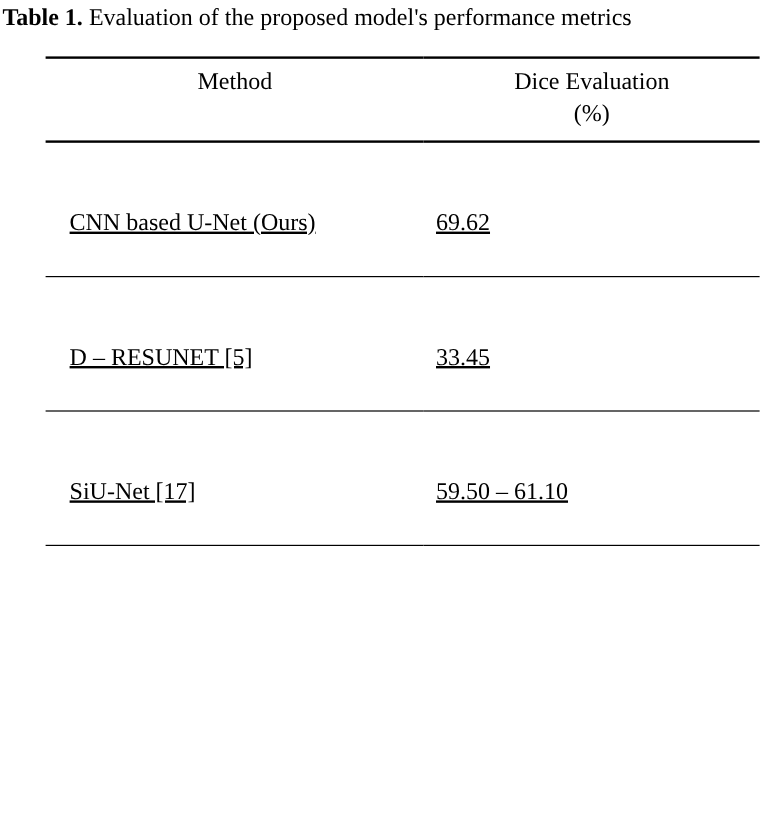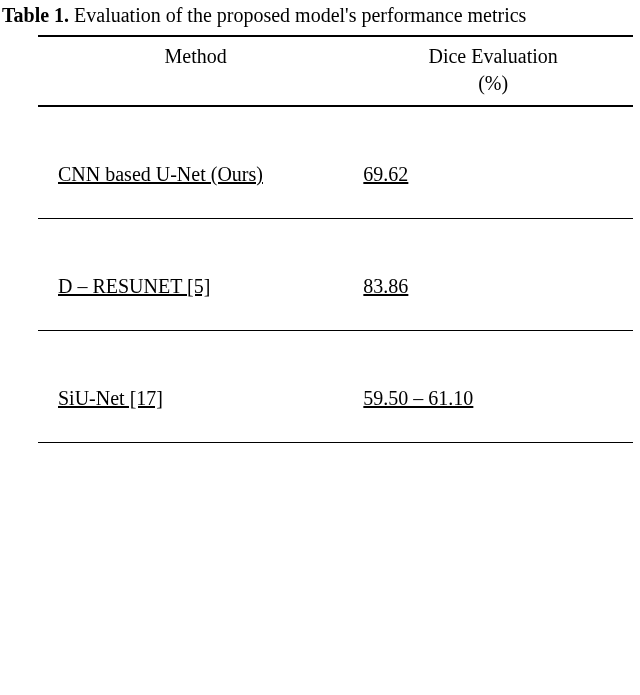--- a/index.html
+++ b/index.html
@@ -11,21 +11,21 @@
       font-family: "Times New Roman", Times, serif;
       font-size: 20px;
       color: #000;
       background: #fff;
       width: 640px;
       height: 695px;
       padding: 0;
     }
     .caption {
       font-size: 20px;
-      padding: 4px 0 8px 2px;
+      padding: 4px 0 20px 2px;
       white-space: nowrap;
       overflow: hidden;
     }
     .caption .bold {
       font-weight: bold;
     }
     table {
       border-collapse: collapse;
       width: 595px;
       margin-left: 38px;
@@ -80,20 +80,20 @@
       </th>
     </tr>
   </thead>
   <tbody>
     <tr>
       <td class="method">CNN based U-Net (Ours)</td>
       <td class="value">69.62</td>
     </tr>
     <tr>
       <td class="method">D – RESUNET [5]</td>
-      <td class="value">83.86</td>
+      <td class="value">33.45</td>
     </tr>
     <tr>
       <td class="method">SiU-Net [17]</td>
       <td class="value">59.50 – 61.10</td>
     </tr>
   </tbody>
 </table>
 
 </body></html>

